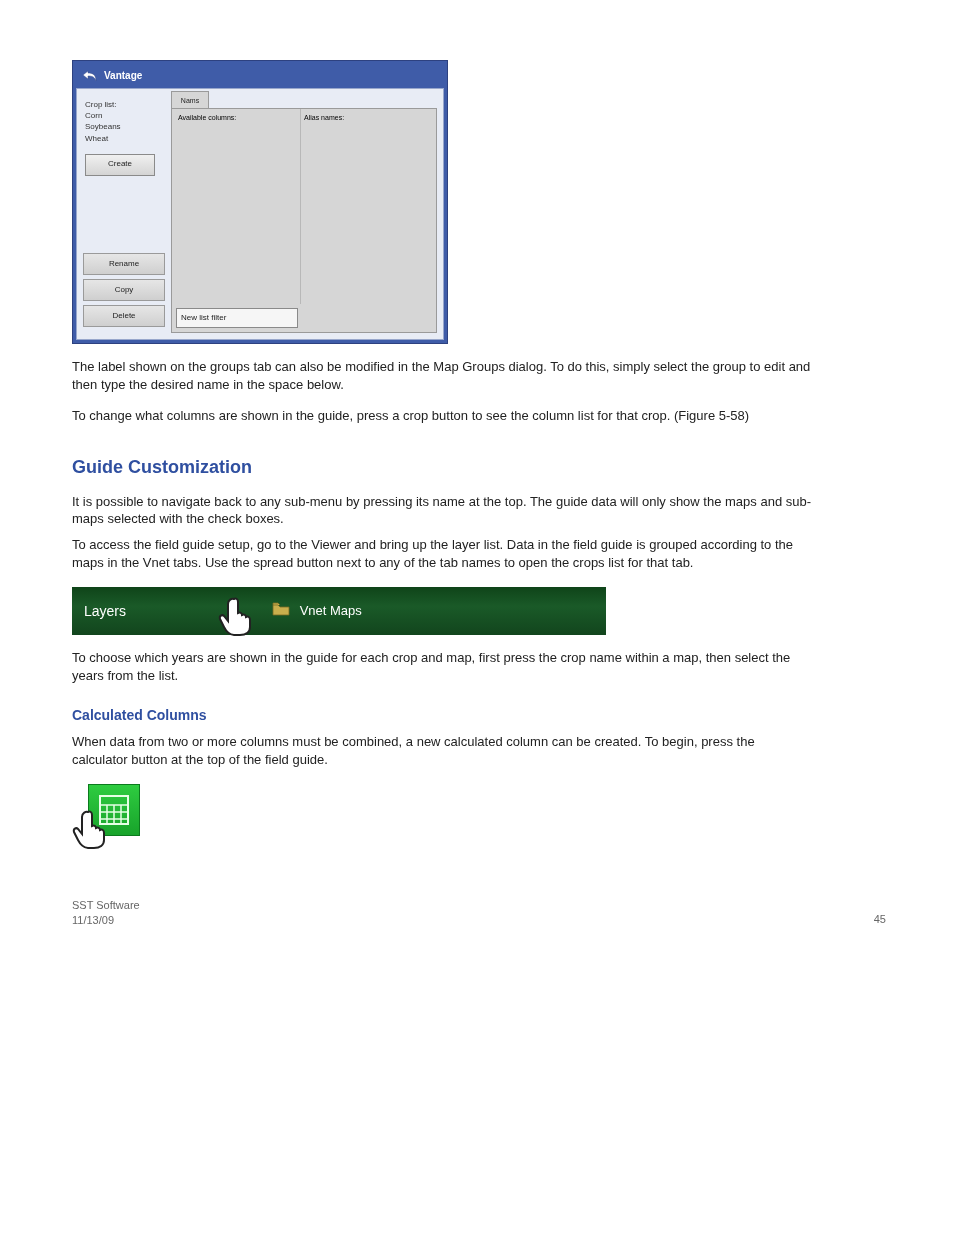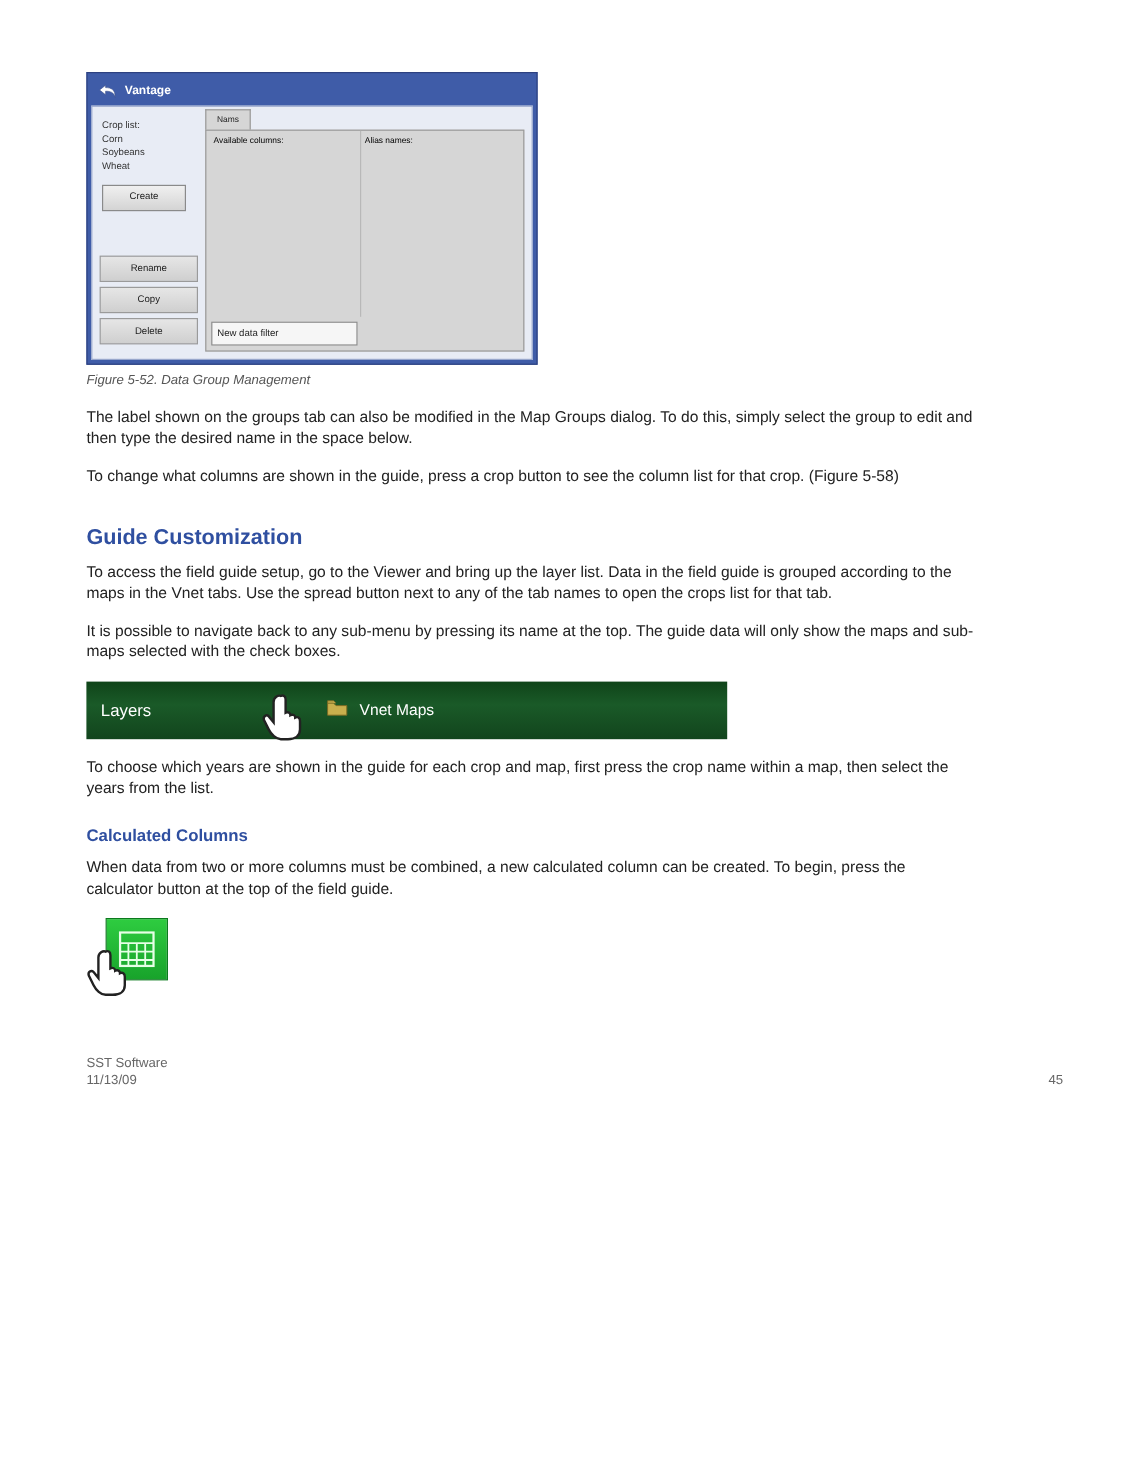--- a/index.html
+++ b/index.html
@@ -33,21 +33,21 @@
   }
   .dialog-title .undo-icon {
     width: 16px; height: 16px;
     margin-right: 6px;
     display: inline-flex; align-items: center; justify-content: center;
     color: #fff;
   }
   .dialog-body {
     background: #e8ecf5;
     border: 1px solid #98a7cc;
-    height: 212px;
+    height: 252px;
     position: relative;
   }
   .sidebar {
     position: absolute;
     left: 4px; top: 4px; bottom: 4px;
     width: 86px;
   }
   .sidebar-list {
     font-size: 8px;
     color: #333;
@@ -236,33 +236,32 @@
           <div class="lowbtn">Rename</div>
           <div class="lowbtn">Copy</div>
           <div class="lowbtn">Delete</div>
         </div>
       </div>
       <div class="tabarea">Nams</div>
       <div class="workarea">
         <div class="workarea-label">Available columns:</div>
         <div class="workarea-divider"></div>
         <div class="workarea-col2">Alias names:</div>
-        <div class="workarea-input">New data filter</div>
+        <div class="workarea-input">New list filter</div>
       </div>
     </div>
   </div>
 
-  <div class="figcaption">Figure 5-52. Data Group Management</div>
 
   <p class="body">The label shown on the groups tab can also be modified in the Map Groups dialog. To do this, simply select the group to edit and then type the desired name in the space below.</p>
   <p class="body">To change what columns are shown in the guide, press a crop button to see the column list for that crop. (Figure 5-58)</p>
 
   <h2 class="section">Guide Customization</h2>
+  <p class="body">It is possible to navigate back to any sub-menu by pressing its name at the top. The guide data will only show the maps and sub-maps selected with the check boxes.</p>
   <p class="body tight">To access the field guide setup, go to the Viewer and bring up the layer list. Data in the field guide is grouped according to the maps in the Vnet tabs. Use the spread button next to any of the tab names to open the crops list for that tab.</p>
-  <p class="body">It is possible to navigate back to any sub-menu by pressing its name at the top. The guide data will only show the maps and sub-maps selected with the check boxes.</p>
 
   <div class="greenbar">
     <span class="label-left">Layers</span>
     <span class="hand">
       <svg class="hand-icon" viewBox="0 0 40 42">
         <path d="M18 4 C20 3 22 4 22 7 L22 18 C24 17 26 18 26 20 C28 19 30 20 30 22 C32 21 34 22 34 25 L34 32 C34 37 30 40 24 40 L18 40 C14 40 10 36 8 32 L4 24 C3 21 6 19 8 21 L12 26 L12 9 C12 5 16 3 18 4 Z" fill="#ffffff" stroke="#222" stroke-width="2"></path>
       </svg>
     </span>
     <span style="position:absolute; left:200px; font-size:13px;">
       <span style="display:inline-block; vertical-align:middle; margin-right:6px;">

